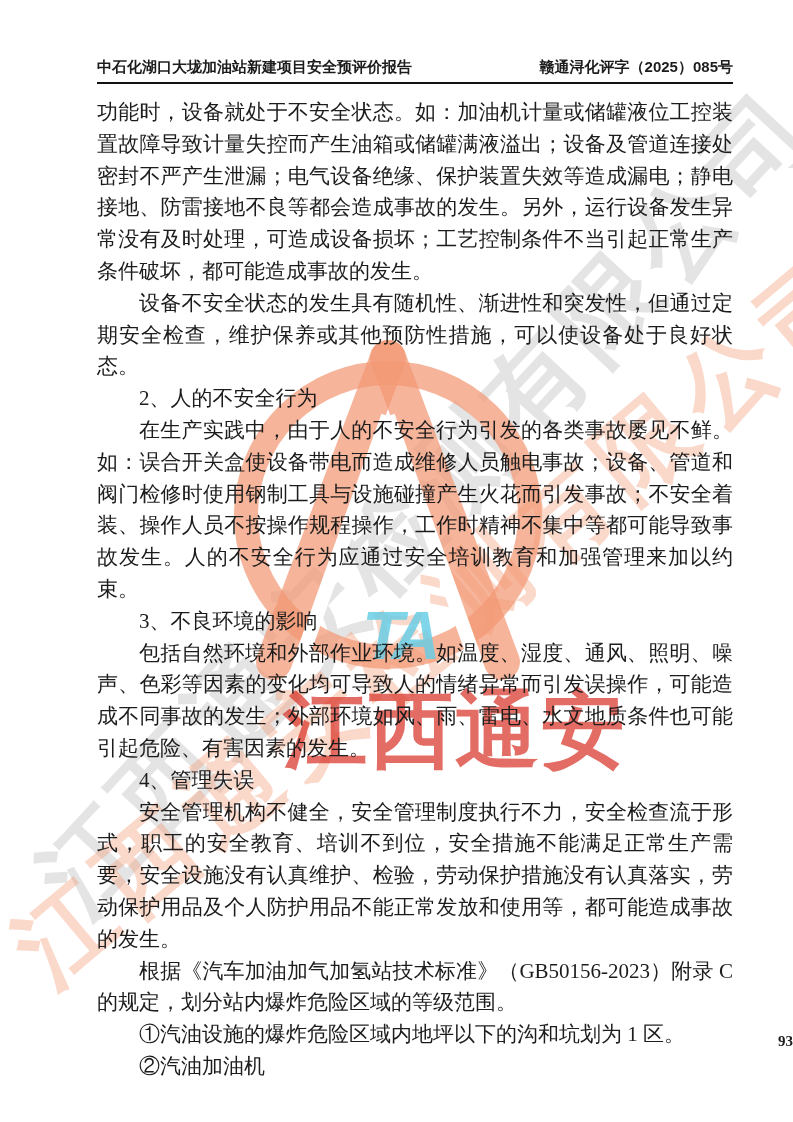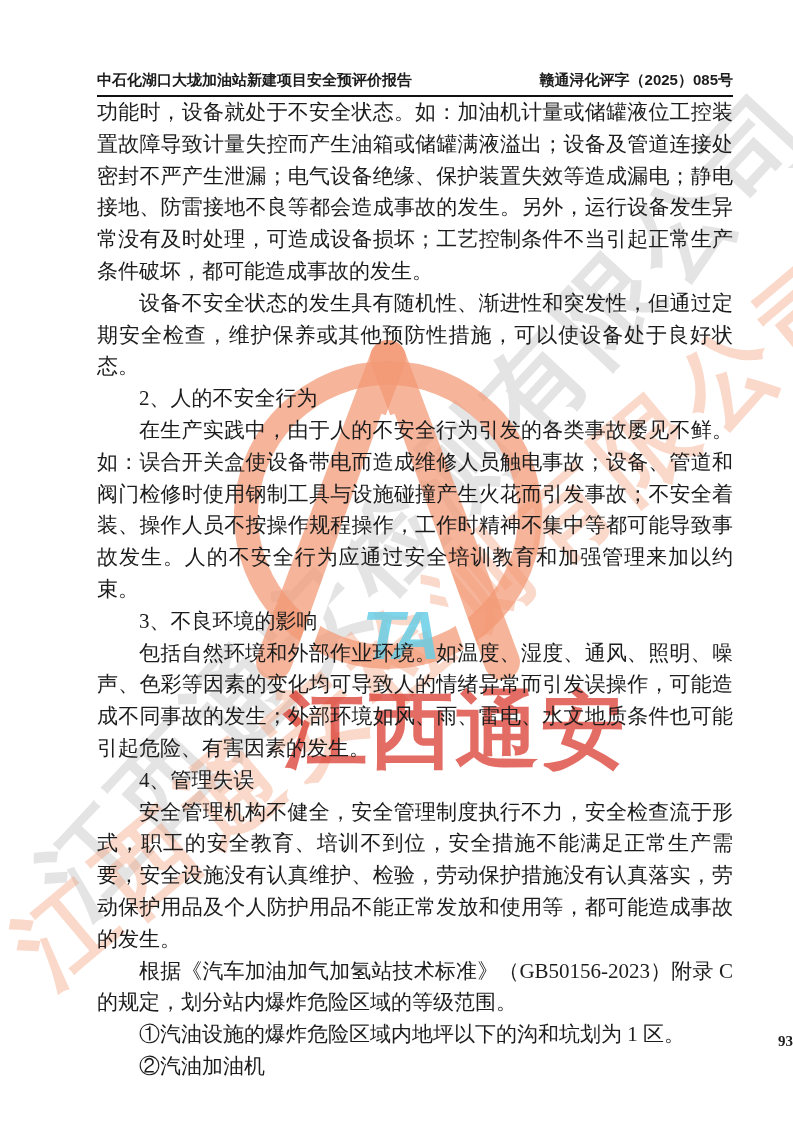--- a/index.html
+++ b/index.html
@@ -54,21 +54,21 @@
     font-weight:bold;
     letter-spacing:-7px;
     color:rgba(104,206,229,0.85);
     font-family:"Liberation Sans","DejaVu Sans",sans-serif;
   }
 
   
   .content{position:absolute;inset:0;z-index:1;}
   .page-header{
     position:absolute;
-    left:97px;top:71px;width:636px;
+    left:97px;top:58px;width:636px;
     display:flex;justify-content:space-between;align-items:flex-end;
     border-bottom:2px solid #111;
     padding-bottom:5px;
     font-size:15px;font-weight:bold;
     font-family:"Liberation Sans","DejaVu Sans",sans-serif;
   }
   .body-text{
     position:absolute;
     left:97px;top:97px;width:636px;
     font-size:21px;

